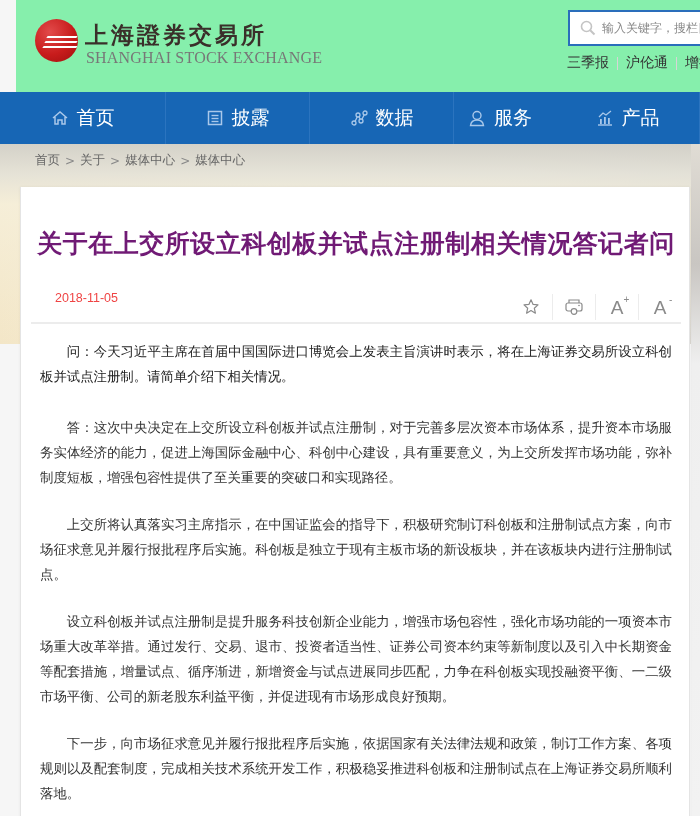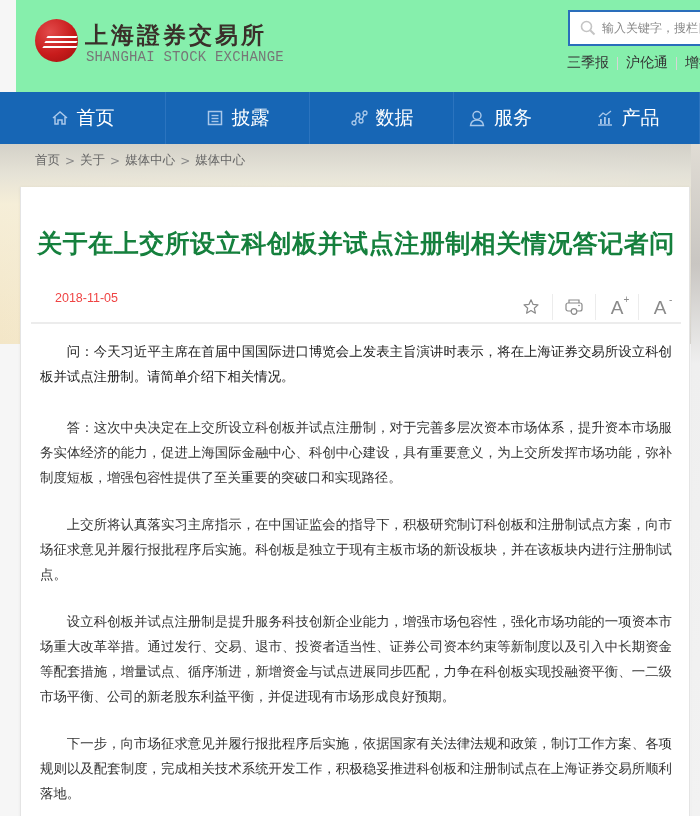--- a/index.html
+++ b/index.html
@@ -29,22 +29,22 @@
     transform: skewX(-35deg);
   }
   .logo-cn {
     position: absolute; left: 50px; top: 3px;
     font-family: "DejaVu Serif", "Liberation Serif", serif;
     font-weight: bold; font-size: 23px; letter-spacing: 3px; color: #3a2f2a;
     white-space: nowrap;
   }
   .logo-en {
     position: absolute; left: 51px; top: 32px;
-    font-family: Liberation Mono, monospace;
-    font-size: 14px; letter-spacing: 0.2px; color: #777; white-space: nowrap;
+    font-family: Liberation Serif, serif;
+    font-size: 16px; letter-spacing: 0.2px; color: #777; white-space: nowrap;
   }
   .search-box {
     position: absolute; left: 552px; top: 10px; width: 160px; height: 36px;
     border: 2px solid #2a6ebb; border-right: none; background: #fff;
   }
   .search-icon {
     position: absolute; left: 10px; top: 8px; width: 14px; height: 14px;
   }
   .search-input {
     position: absolute; left: 32px; top: 0; height: 32px; width: 130px;
@@ -88,21 +88,21 @@
   .breadcrumb a { color: #666; text-decoration: none; }
 
   
   .card {
     position: absolute; left: 20px; top: 187px; width: 670px; height: 640px;
     background: #fff; border-left: 1px solid #e4e4e4; border-right: 1px solid #e4e4e4;
     box-shadow: 0 0 3px rgba(0,0,0,0.06);
   }
   .title {
     position: absolute; left: 0; top: 40px; width: 670px; text-align: center;
-    font-size: 25px; color: #15803d; letter-spacing: 0.5px; white-space: nowrap;
+    font-size: 25px; color: #701a75; letter-spacing: 0.5px; white-space: nowrap;
   }
   .date {
     position: absolute; left: 34px; top: 104px; font-size: 12.5px; color: #ef4444;
     font-family: "Liberation Sans", sans-serif;
   }
   .tools {
     position: absolute; right: 8px; top: 106px; display: flex; align-items: center; height: 28px;
   }
   .tool {
     width: 42px; height: 28px; display: flex; align-items: center; justify-content: center;

